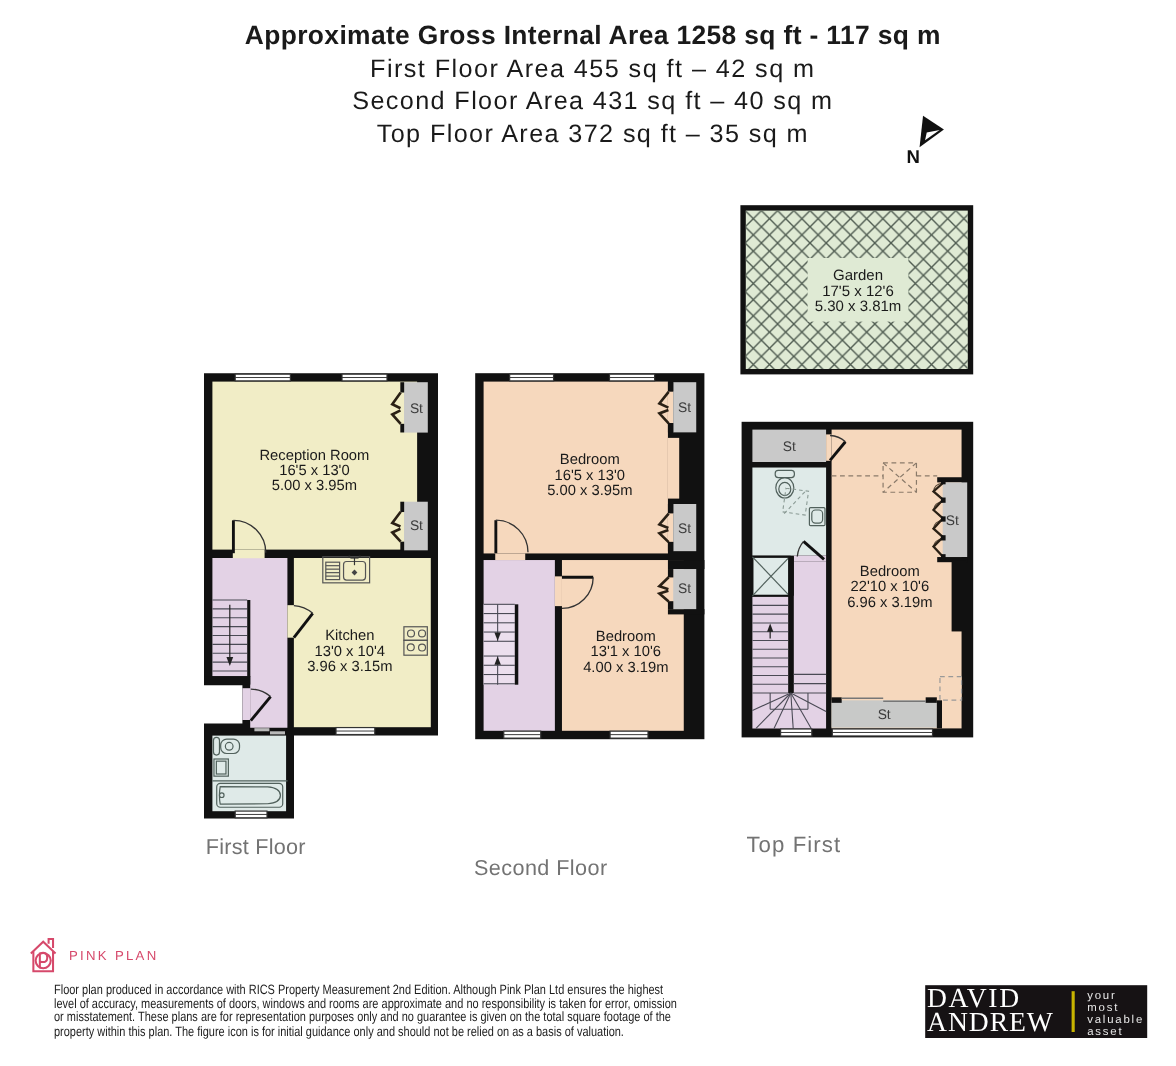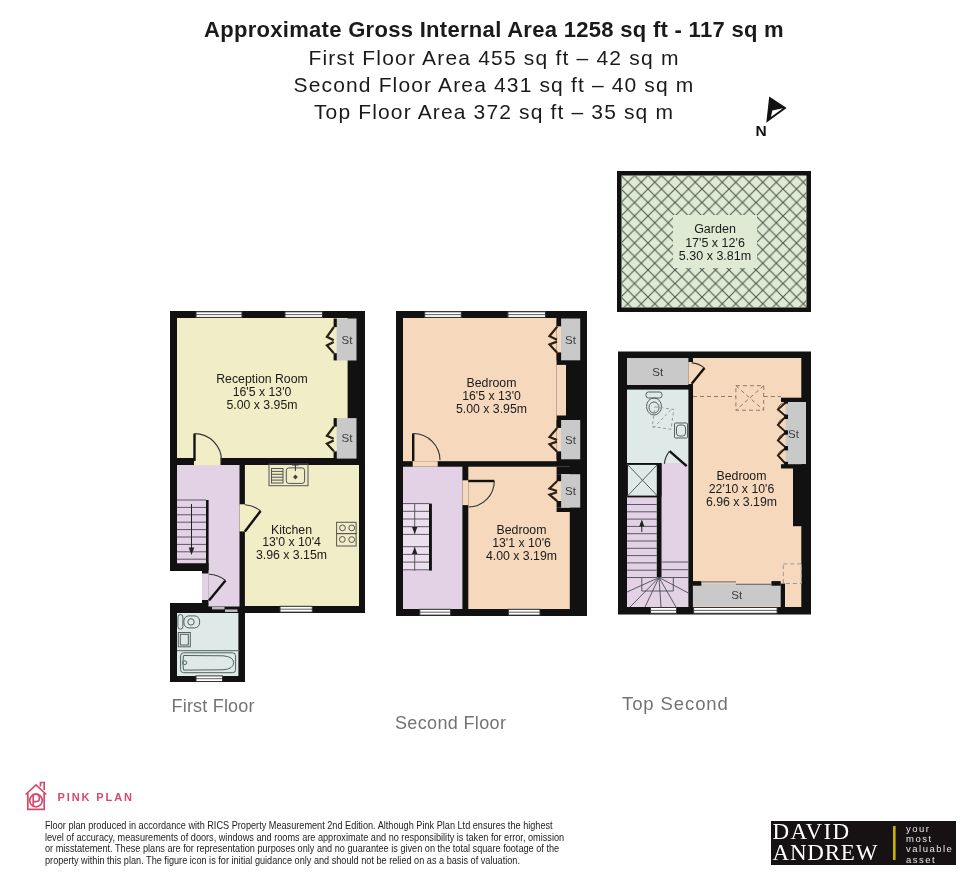--- a/index.html
+++ b/index.html
@@ -5,33 +5,33 @@
   html,body{margin:0;padding:0;background:#fff;}
   #page{position:relative;width:980px;height:888px;background:#fff;overflow:hidden;
         font-family:"Liberation Sans", sans-serif;}
   .ttl{position:absolute;left:4px;width:980px;text-align:center;color:#1a1a1a;white-space:nowrap;}
   #t1{top:17.4px;font-size:22px;font-weight:bold;letter-spacing:0.3px;}
   #t2{top:45.7px;font-size:21px;letter-spacing:1.2px;}
   #t3{top:72.6px;font-size:21px;letter-spacing:1.15px;}
   #t4{top:100px;font-size:21px;letter-spacing:1.15px;}
   .flab{position:absolute;font-size:18px;color:#737373;}
   #footer{position:absolute;left:45px;top:820px;font-size:11.3px;line-height:11.6px;color:#1c1c1c;transform:scaleX(0.81);transform-origin:left top;}
-  #pinkplan{position:absolute;left:57.5px;top:791px;font-size:11px;letter-spacing:1.9px;color:#d6496b;font-weight:bold;}
+  #pinkplan{position:absolute;left:57.5px;top:791px;font-size:11px;letter-spacing:1.9px;color:#d6496b;font-weight:normal;}
 </style>
 </head>
 <body>
 <div id="page">
   <div class="ttl" id="t1">Approximate Gross Internal Area 1258 sq ft - 117 sq m</div>
   <div class="ttl" id="t2">First Floor Area 455 sq ft – 42 sq m</div>
   <div class="ttl" id="t3">Second Floor Area 431 sq ft – 40 sq m</div>
   <div class="ttl" id="t4">Top Floor Area 372 sq ft – 35 sq m</div>
 
   <div class="flab" style="left:171.5px;top:696px;letter-spacing:0.2px;">First Floor</div>
   <div class="flab" style="left:395px;top:713px;letter-spacing:0.35px;">Second Floor</div>
-  <div class="flab" style="left:622px;top:692.5px;font-size:18.5px;letter-spacing:0.9px;">Top Second</div>
+  <div class="flab" style="left:622px;top:692.5px;font-size:18.5px;letter-spacing:0.9px;">Top First</div>
 
   <div id="pinkplan">PINK PLAN</div>
   <div id="footer">
     Floor plan produced in accordance with RICS Property Measurement 2nd Edition. Although Pink Plan Ltd ensures the highest<br>
     level of accuracy, measurements of doors, windows and rooms are approximate and no responsibility is taken for error, omission<br>
     or misstatement. These plans are for representation purposes only and no guarantee is given on the total square footage of the<br>
     property within this plan. The figure icon is for initial guidance only and should not be relied on as a basis of valuation.
   </div>
 
   <svg id="plan" width="980" height="888" viewBox="0 0 980 888" style="position:absolute;left:0;top:0;transform:translateZ(0);" xmlns="http://www.w3.org/2000/svg">

